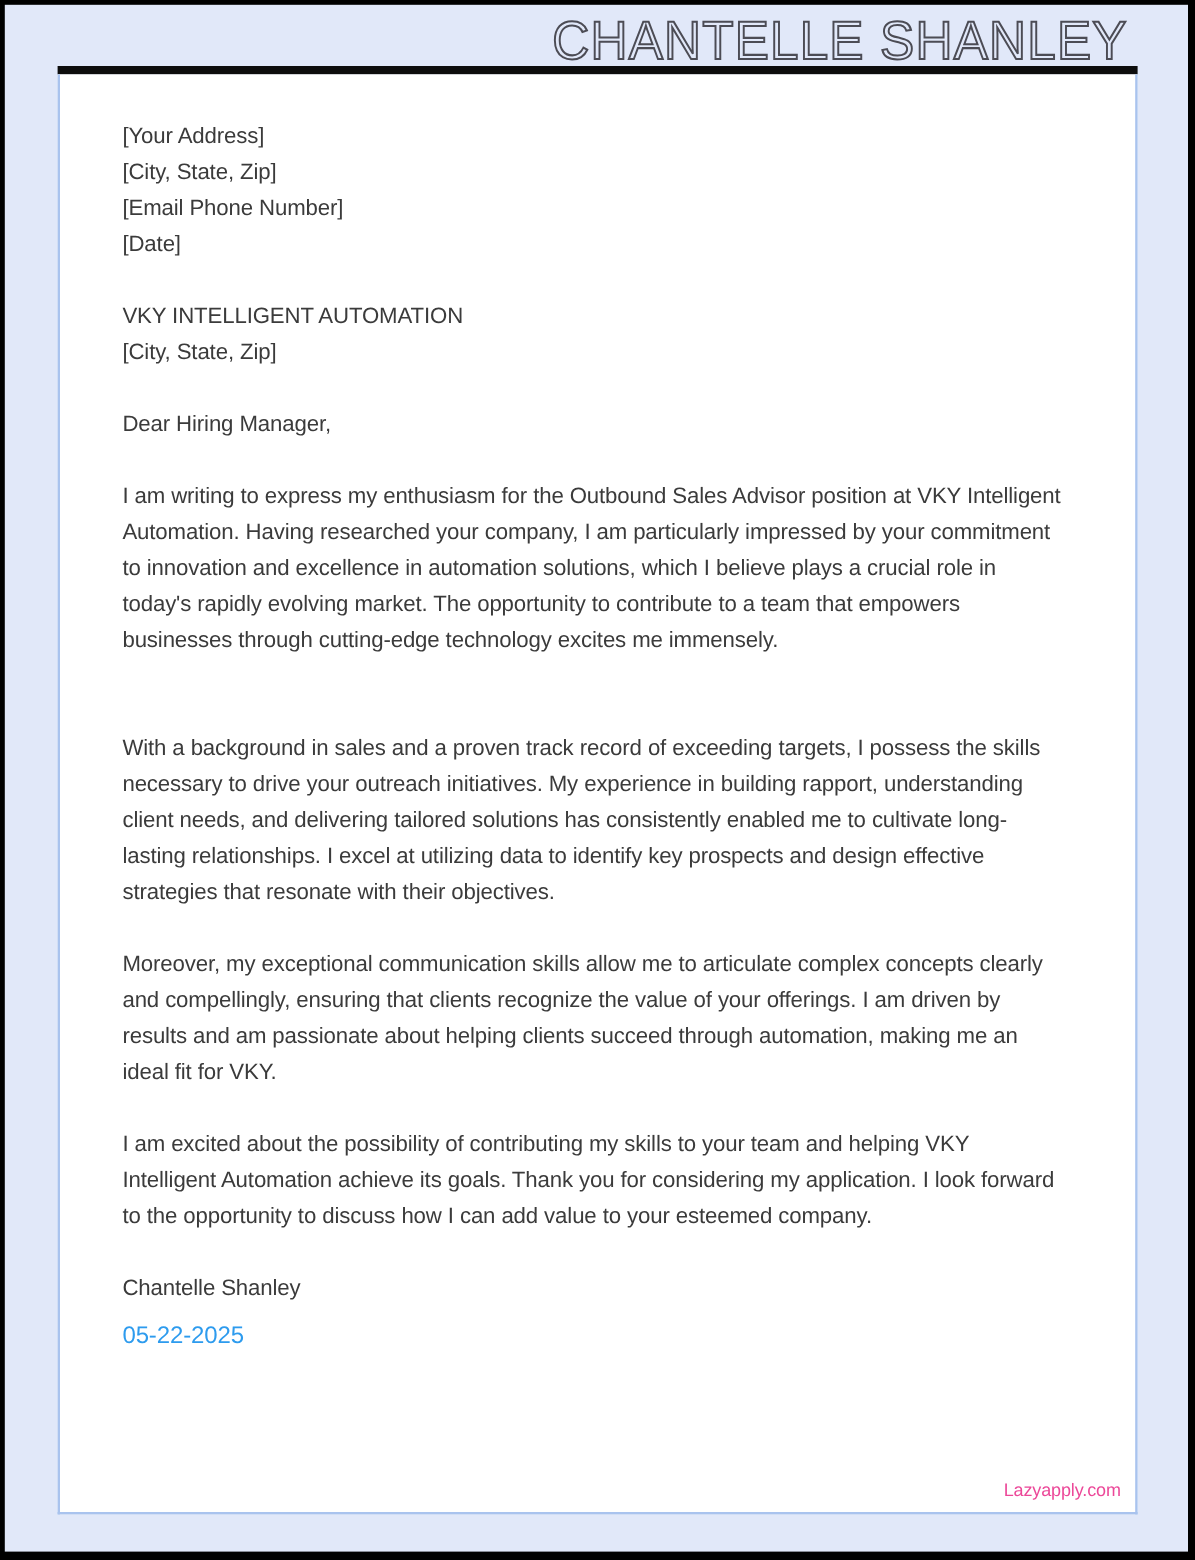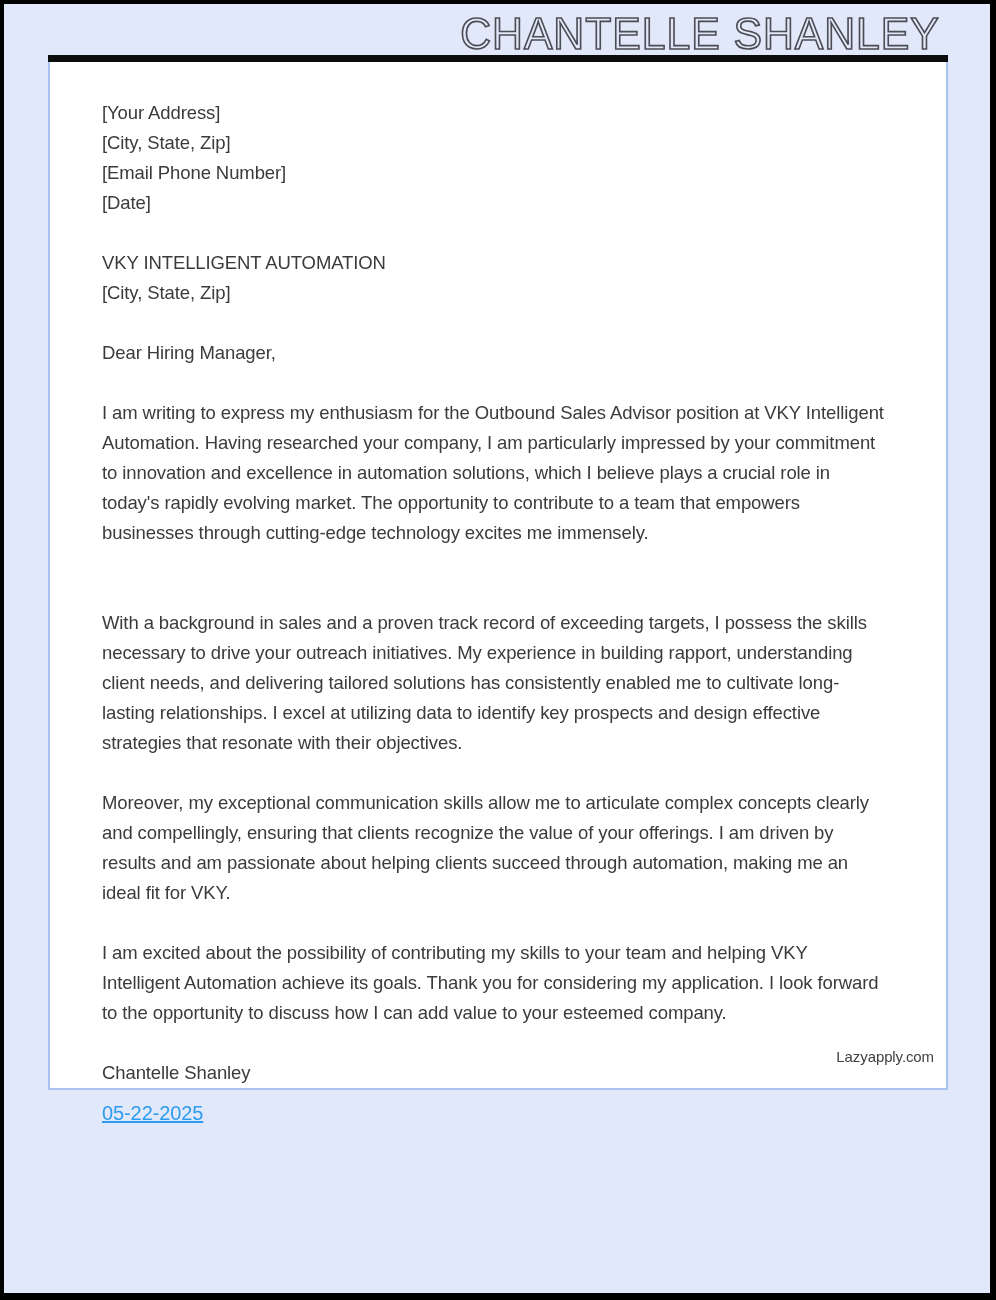--- a/index.html
+++ b/index.html
@@ -41,21 +41,21 @@
   .top-bar {
     position: absolute;
     left: 48px; top: 55px;
     width: 900px; height: 7px;
     background: #0d0d0d;
   }
 
   .page {
     position: absolute;
     left: 48px; top: 62px;
-    width: 900px; height: 1028px;
+    width: 900px; height: 1200px;
     background: #ffffff;
     border-left: 2px solid #a9c3ee;
     border-right: 2px solid #a9c3ee;
     border-bottom: 2px solid #a9c3ee;
     padding: 36px 56px 0 52px;
     overflow: visible;
     font-size: 18.5px;
     letter-spacing: -0.1px;
     line-height: 30px;
     color: #3b3b3b;
@@ -66,29 +66,28 @@
 
   .para { margin-bottom: 30px; }
   .para.extra-gap { margin-bottom: 60px; }
 
   .date-stamp {
     margin-top: 10px;
     font-size: 20px;
     color: #2d9bee;
     position: relative;
     z-index: 2;
-    text-decoration: underline;
   }
 
   .brand {
     position: absolute;
     right: 12px;
-    bottom: 16px;
+    bottom: 2px;
     font-size: 15px;
-    color: #404040;
+    color: #ec4899;
   }
 </style>
 </head>
 <body>
 
 <div id="screen">
   <div class="bg"></div>
 
   <div class="header-name">CHANTELLE SHANLEY</div>
 

